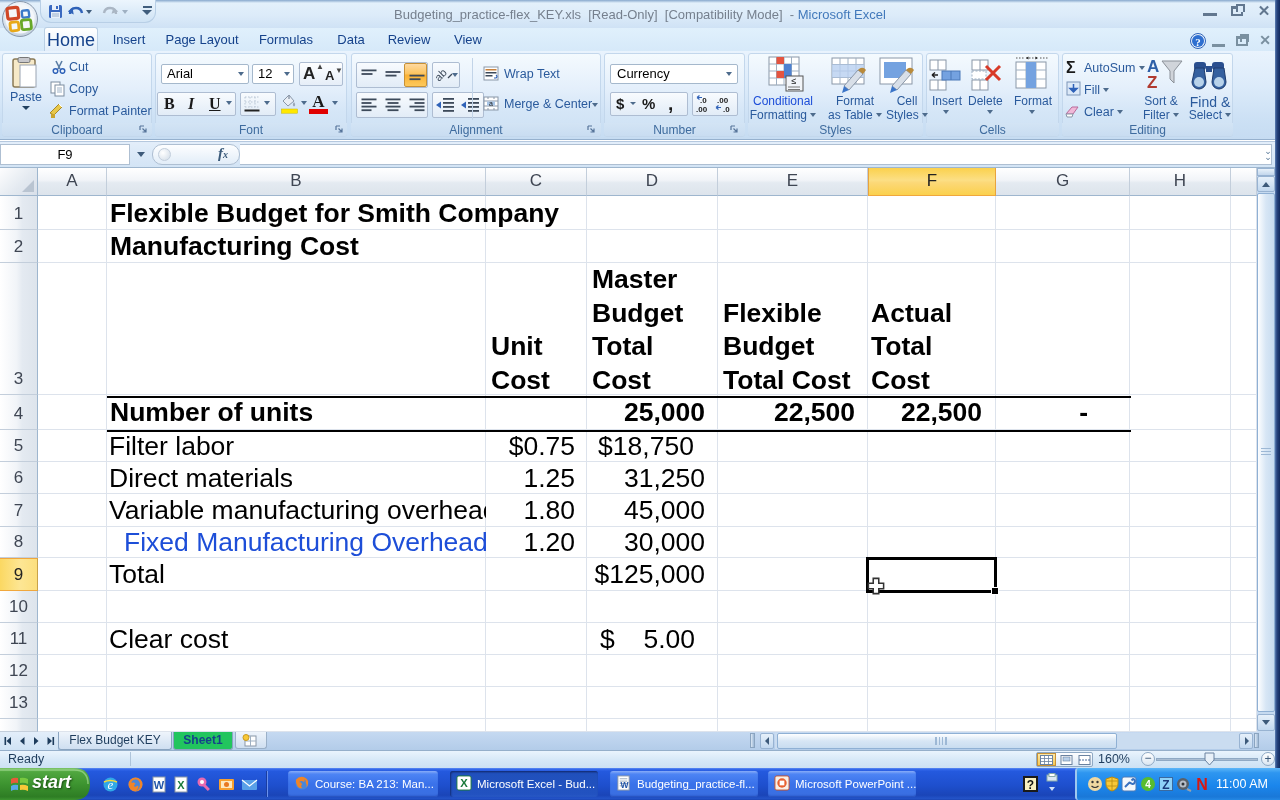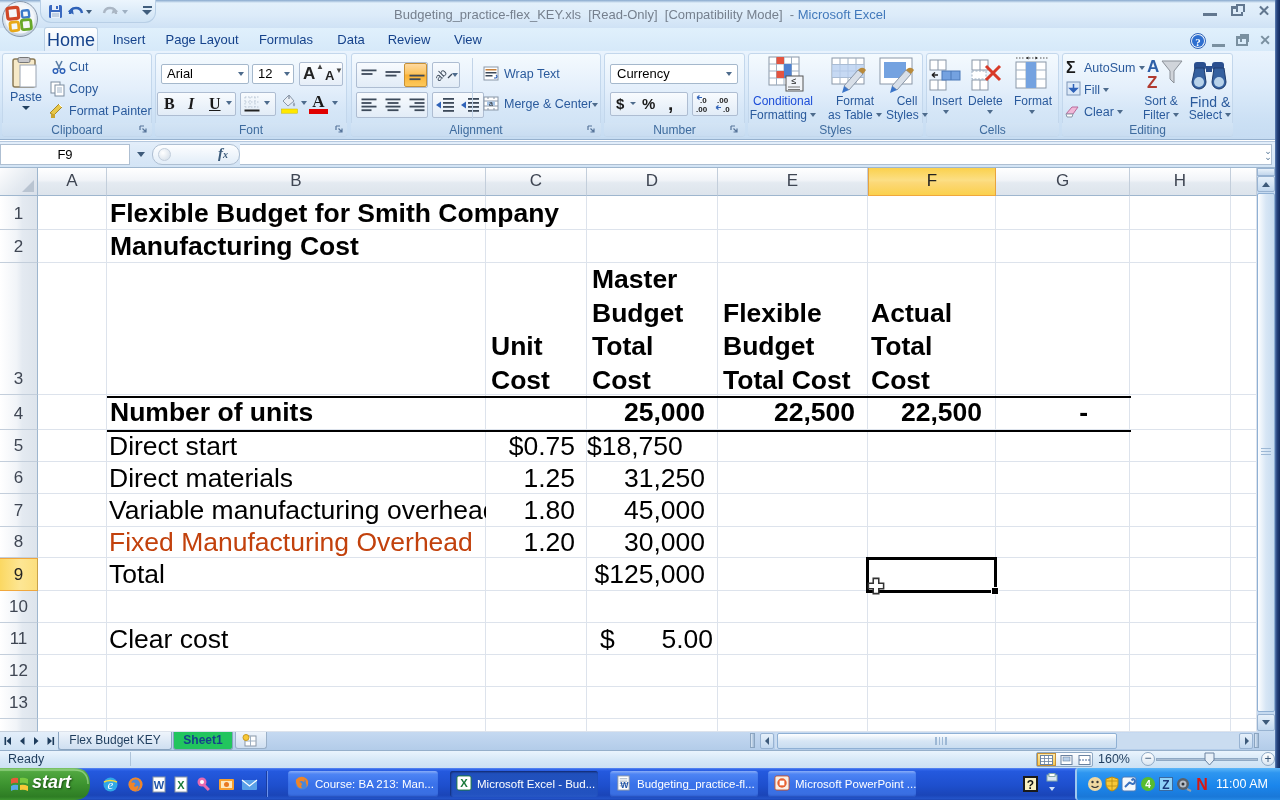--- a/index.html
+++ b/index.html
@@ -406,37 +406,37 @@
 <div class="abs" style="left:110px;top:196px;width:500px;height:34px;font-weight:bold;font-size:26.5px;color:#000;text-align:left;line-height:34px;white-space:nowrap;overflow:hidden"><span style="letter-spacing:0px">Flexible Budget for Smith Company</span></div>
 <div class="abs" style="left:491px;top:330.2px;width:160px;height:66.8px;font-weight:bold;font-size:26.5px;color:#000;line-height:33.4px;white-space:nowrap">Unit<br>Cost</div>
 <div class="abs" style="left:592px;top:263.4px;width:160px;height:133.6px;font-weight:bold;font-size:26.5px;color:#000;line-height:33.4px;white-space:nowrap">Master<br>Budget<br>Total<br>Cost</div>
 <div class="abs" style="left:723px;top:296.8px;width:160px;height:100.19999999999999px;font-weight:bold;font-size:26.5px;color:#000;line-height:33.4px;white-space:nowrap">Flexible<br>Budget<br>Total Cost</div>
 <div class="abs" style="left:871px;top:296.8px;width:160px;height:100.19999999999999px;font-weight:bold;font-size:26.5px;color:#000;line-height:33.4px;white-space:nowrap">Actual<br>Total<br>Cost</div>
 <div class="abs" style="left:110px;top:395px;width:370px;height:35px;font-weight:bold;font-size:26.5px;color:#000;text-align:left;line-height:35px;white-space:nowrap;overflow:hidden"><span style="letter-spacing:0px">Number of units</span></div>
 <div class="abs" style="left:587px;top:395px;width:131px;height:35px;font-weight:bold;padding-right:13px;font-size:26.5px;color:#000;text-align:right;line-height:35px;white-space:nowrap;overflow:hidden"><span style="letter-spacing:0px">25,000</span></div>
 <div class="abs" style="left:718px;top:395px;width:150px;height:35px;font-weight:bold;padding-right:13px;font-size:26.5px;color:#000;text-align:right;line-height:35px;white-space:nowrap;overflow:hidden"><span style="letter-spacing:0px">22,500</span></div>
 <div class="abs" style="left:868px;top:395px;width:128px;height:35px;font-weight:bold;padding-right:14px;font-size:26.5px;color:#000;text-align:right;line-height:35px;white-space:nowrap;overflow:hidden"><span style="letter-spacing:0px">22,500</span></div>
 <div class="abs" style="left:996px;top:395px;width:134px;height:35px;font-weight:bold;padding-right:42px;font-size:26.5px;color:#000;text-align:right;line-height:35px;white-space:nowrap;overflow:hidden"><span style="letter-spacing:0px">-</span></div>
-<div class="abs" style="left:109px;top:430px;width:377px;height:32px;font-size:26.5px;color:#000;text-align:left;line-height:32px;white-space:nowrap;overflow:hidden"><span style="letter-spacing:0px">Direct start</span></div>
+<div class="abs" style="left:109px;top:430px;width:377px;height:32px;font-size:26.5px;color:#000;text-align:left;line-height:32px;white-space:nowrap;overflow:hidden"><span style="letter-spacing:0px">Filter labor</span></div>
 <div class="abs" style="left:486px;top:430px;width:101px;height:32px;padding-right:12px;font-size:26.5px;color:#000;text-align:right;line-height:32px;white-space:nowrap;overflow:hidden"><span style="letter-spacing:0px">$0.75</span></div>
-<div class="abs" style="left:587px;top:430px;width:131px;height:32px;padding-right:13px;font-size:26.5px;color:#000;text-align:left;line-height:32px;white-space:nowrap;overflow:hidden"><span style="letter-spacing:0px">$18,750</span></div>
+<div class="abs" style="left:587px;top:430px;width:131px;height:32px;padding-right:13px;font-size:26.5px;color:#000;text-align:center;line-height:32px;white-space:nowrap;overflow:hidden"><span style="letter-spacing:0px">$18,750</span></div>
 <div class="abs" style="left:109px;top:462px;width:377px;height:32px;font-size:26.5px;color:#000;text-align:left;line-height:32px;white-space:nowrap;overflow:hidden"><span style="letter-spacing:0px">Direct materials</span></div>
 <div class="abs" style="left:486px;top:462px;width:101px;height:32px;padding-right:12px;font-size:26.5px;color:#000;text-align:right;line-height:32px;white-space:nowrap;overflow:hidden"><span style="letter-spacing:0px">1.25</span></div>
 <div class="abs" style="left:587px;top:462px;width:131px;height:32px;padding-right:13px;font-size:26.5px;color:#000;text-align:right;line-height:32px;white-space:nowrap;overflow:hidden"><span style="letter-spacing:0px">31,250</span></div>
 <div class="abs" style="left:109px;top:494px;width:377px;height:33px;font-size:26.5px;color:#000;text-align:left;line-height:33px;white-space:nowrap;overflow:hidden"><span style="letter-spacing:0px">Variable manufacturing overhead</span></div>
 <div class="abs" style="left:486px;top:494px;width:101px;height:33px;padding-right:12px;font-size:26.5px;color:#000;text-align:right;line-height:33px;white-space:nowrap;overflow:hidden"><span style="letter-spacing:0px">1.80</span></div>
 <div class="abs" style="left:587px;top:494px;width:131px;height:33px;padding-right:13px;font-size:26.5px;color:#000;text-align:right;line-height:33px;white-space:nowrap;overflow:hidden"><span style="letter-spacing:0px">45,000</span></div>
-<div class="abs" style="left:109px;top:527px;width:377px;height:31px;font-size:26.5px;color:#c2410c;text-align:left;line-height:31px;white-space:nowrap;overflow:hidden"><span style="letter-spacing:0px">Fixed Manufacturing Overhead</span></div>
+<div class="abs" style="left:124px;top:527px;width:377px;height:31px;font-size:26.5px;color:#1d4ed8;text-align:left;line-height:31px;white-space:nowrap;overflow:hidden"><span style="letter-spacing:0px">Fixed Manufacturing Overhead</span></div>
 <div class="abs" style="left:486px;top:527px;width:101px;height:31px;padding-right:12px;font-size:26.5px;color:#000;text-align:right;line-height:31px;white-space:nowrap;overflow:hidden"><span style="letter-spacing:0px">1.20</span></div>
 <div class="abs" style="left:587px;top:527px;width:131px;height:31px;padding-right:13px;font-size:26.5px;color:#000;text-align:right;line-height:31px;white-space:nowrap;overflow:hidden"><span style="letter-spacing:0px">30,000</span></div>
 <div class="abs" style="left:109px;top:558px;width:377px;height:33px;font-size:26.5px;color:#000;text-align:left;line-height:33px;white-space:nowrap;overflow:hidden"><span style="letter-spacing:0px">Total</span></div>
 <div class="abs" style="left:587px;top:558px;width:131px;height:33px;padding-right:13px;font-size:26.5px;color:#000;text-align:right;line-height:33px;white-space:nowrap;overflow:hidden"><span style="letter-spacing:0px">$125,000</span></div>
 <div class="abs" style="left:109px;top:623px;width:377px;height:32px;font-size:26.5px;color:#000;text-align:left;line-height:32px;white-space:nowrap;overflow:hidden"><span style="letter-spacing:0px">Clear cost</span></div>
 <div class="abs" style="left:600px;top:623px;width:40px;height:32px;font-size:26.5px;color:#000;text-align:left;line-height:32px;white-space:nowrap;overflow:hidden"><span style="letter-spacing:0px">$</span></div>
-<div class="abs" style="left:587px;top:623px;width:131px;height:32px;padding-right:5px;font-size:26.5px;color:#000;text-align:right;line-height:32px;white-space:nowrap;overflow:hidden"><span style="letter-spacing:0px">5.00</span></div>
+<div class="abs" style="left:587px;top:623px;width:131px;height:32px;padding-right:23px;font-size:26.5px;color:#000;text-align:right;line-height:32px;white-space:nowrap;overflow:hidden"><span style="letter-spacing:0px">5.00</span></div>
 <div class="abs" style="left:107px;top:396px;width:1024px;height:2px;background:#000"></div>
 <div class="abs" style="left:107px;top:430px;width:1024px;height:2px;background:#000"></div>
 <div class="abs" style="left:866px;top:557px;width:131px;height:36px;border:3px solid #000"></div>
 <div class="abs" style="left:991px;top:587px;width:8px;height:8px;background:#000;border:1px solid #fff"></div>
 <svg class="abs" style="left:867px;top:577px" width="18" height="18" viewBox="0 0 26 26">
 <path d="M9 2 H17 V9 H24 V17 H17 V24 H9 V17 H2 V9 H9 Z" fill="#fff" stroke="#333" stroke-width="2.2"></path>
 </svg>
 <div class="abs" style="left:0;top:732px;width:1280px;height:18px;background:linear-gradient(180deg,#c5d9f1,#b3cce9)"></div>
 <div class="abs" style="left:0;top:732px;width:58px;height:18px;background:linear-gradient(180deg,#e3eefa,#cfe2f4)"></div>
 <svg class="abs" style="left:2px;top:734px" width="12" height="14" viewBox="0 0 12 14">

